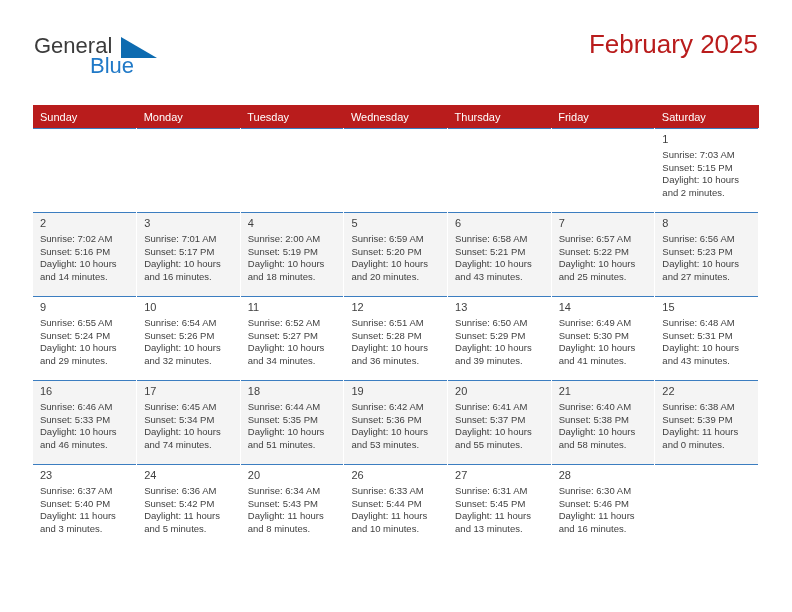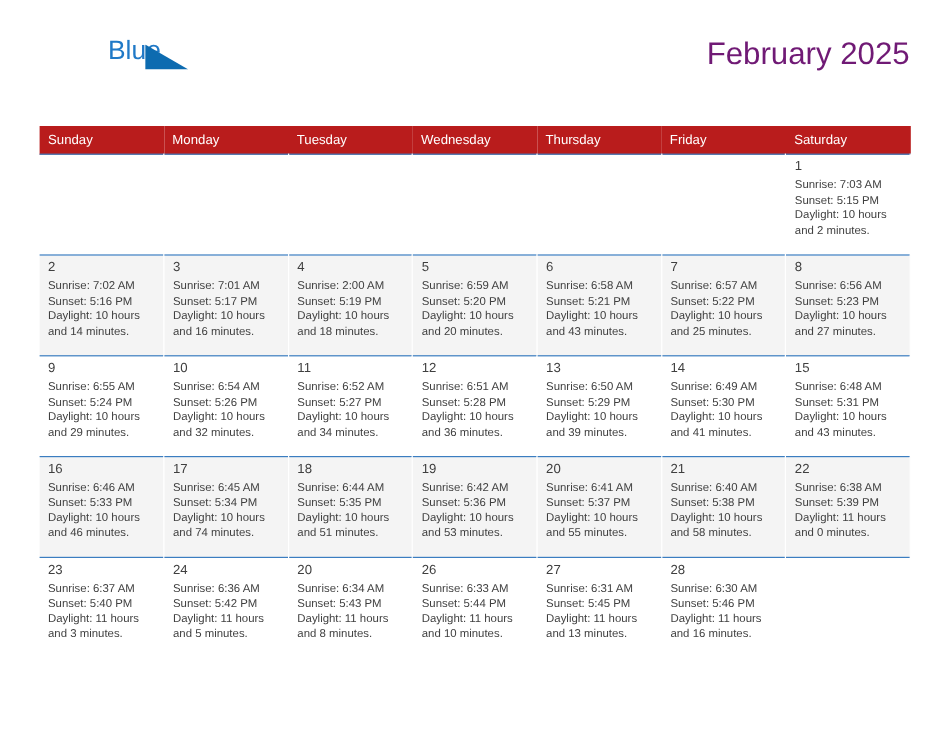--- a/index.html
+++ b/index.html
@@ -58,21 +58,21 @@
     top: 3px;
   }
   .title-block {
     position: absolute;
     right: 0;
     top: 0;
     text-align: right;
   }
   .cal-title {
     font-size: 26px;
-    color: #701a75;
+    color: #b91c1c;
     line-height: 32px;
     white-space: nowrap;
   }
   .cal-subtitle {
     font-size: 15px;
     color: #1a1a1a;
     line-height: 22px;
     margin-top: 6px;
     white-space: nowrap;
   }
@@ -133,20 +133,21 @@
   }
 </style>
 </head>
 <body>
 
 <div class="page">
 
   <div class="header">
 
     <div class="logo">
+      <span class="logo-general">General</span>
       <svg class="logo-triangle" width="36" height="21" viewBox="0 0 36 21">
         <polygon points="0,0 36,21 0,21" fill="#0d6bb0"></polygon>
       </svg>
       <span class="logo-blue">Blue</span>
     </div>
 
     <div class="title-block">
       <div class="cal-title">February 2025</div>
     </div>
 

